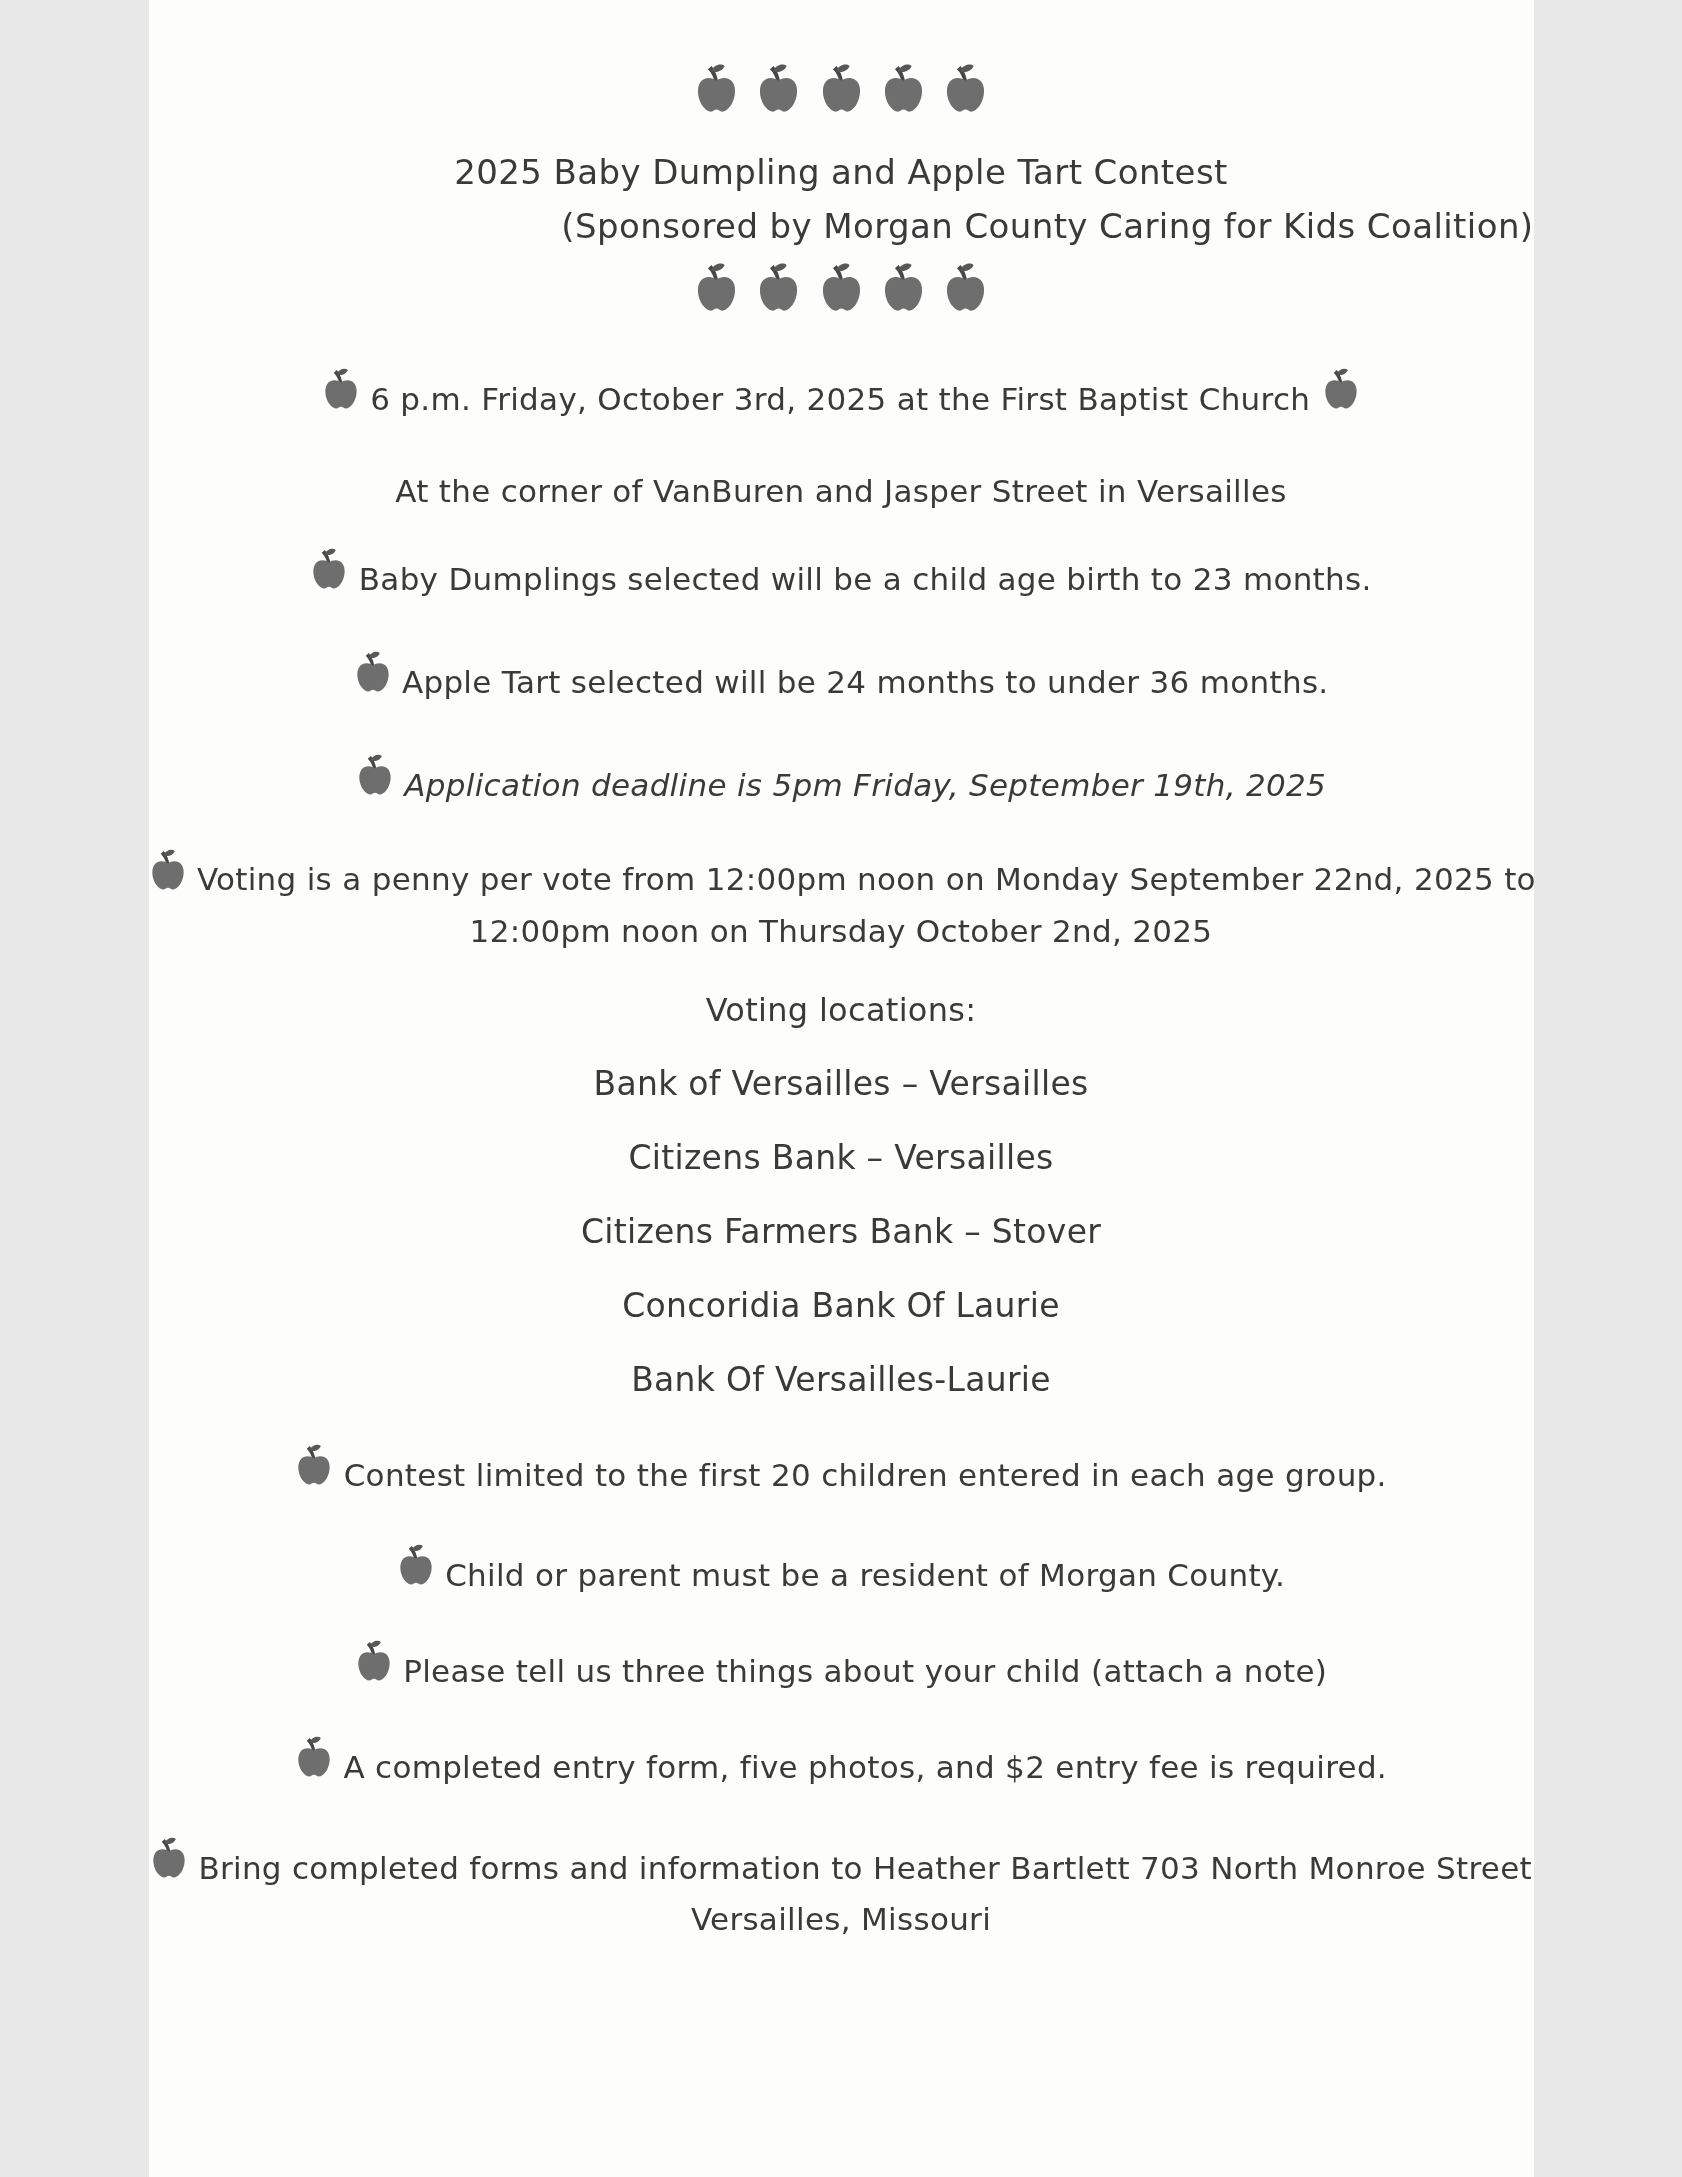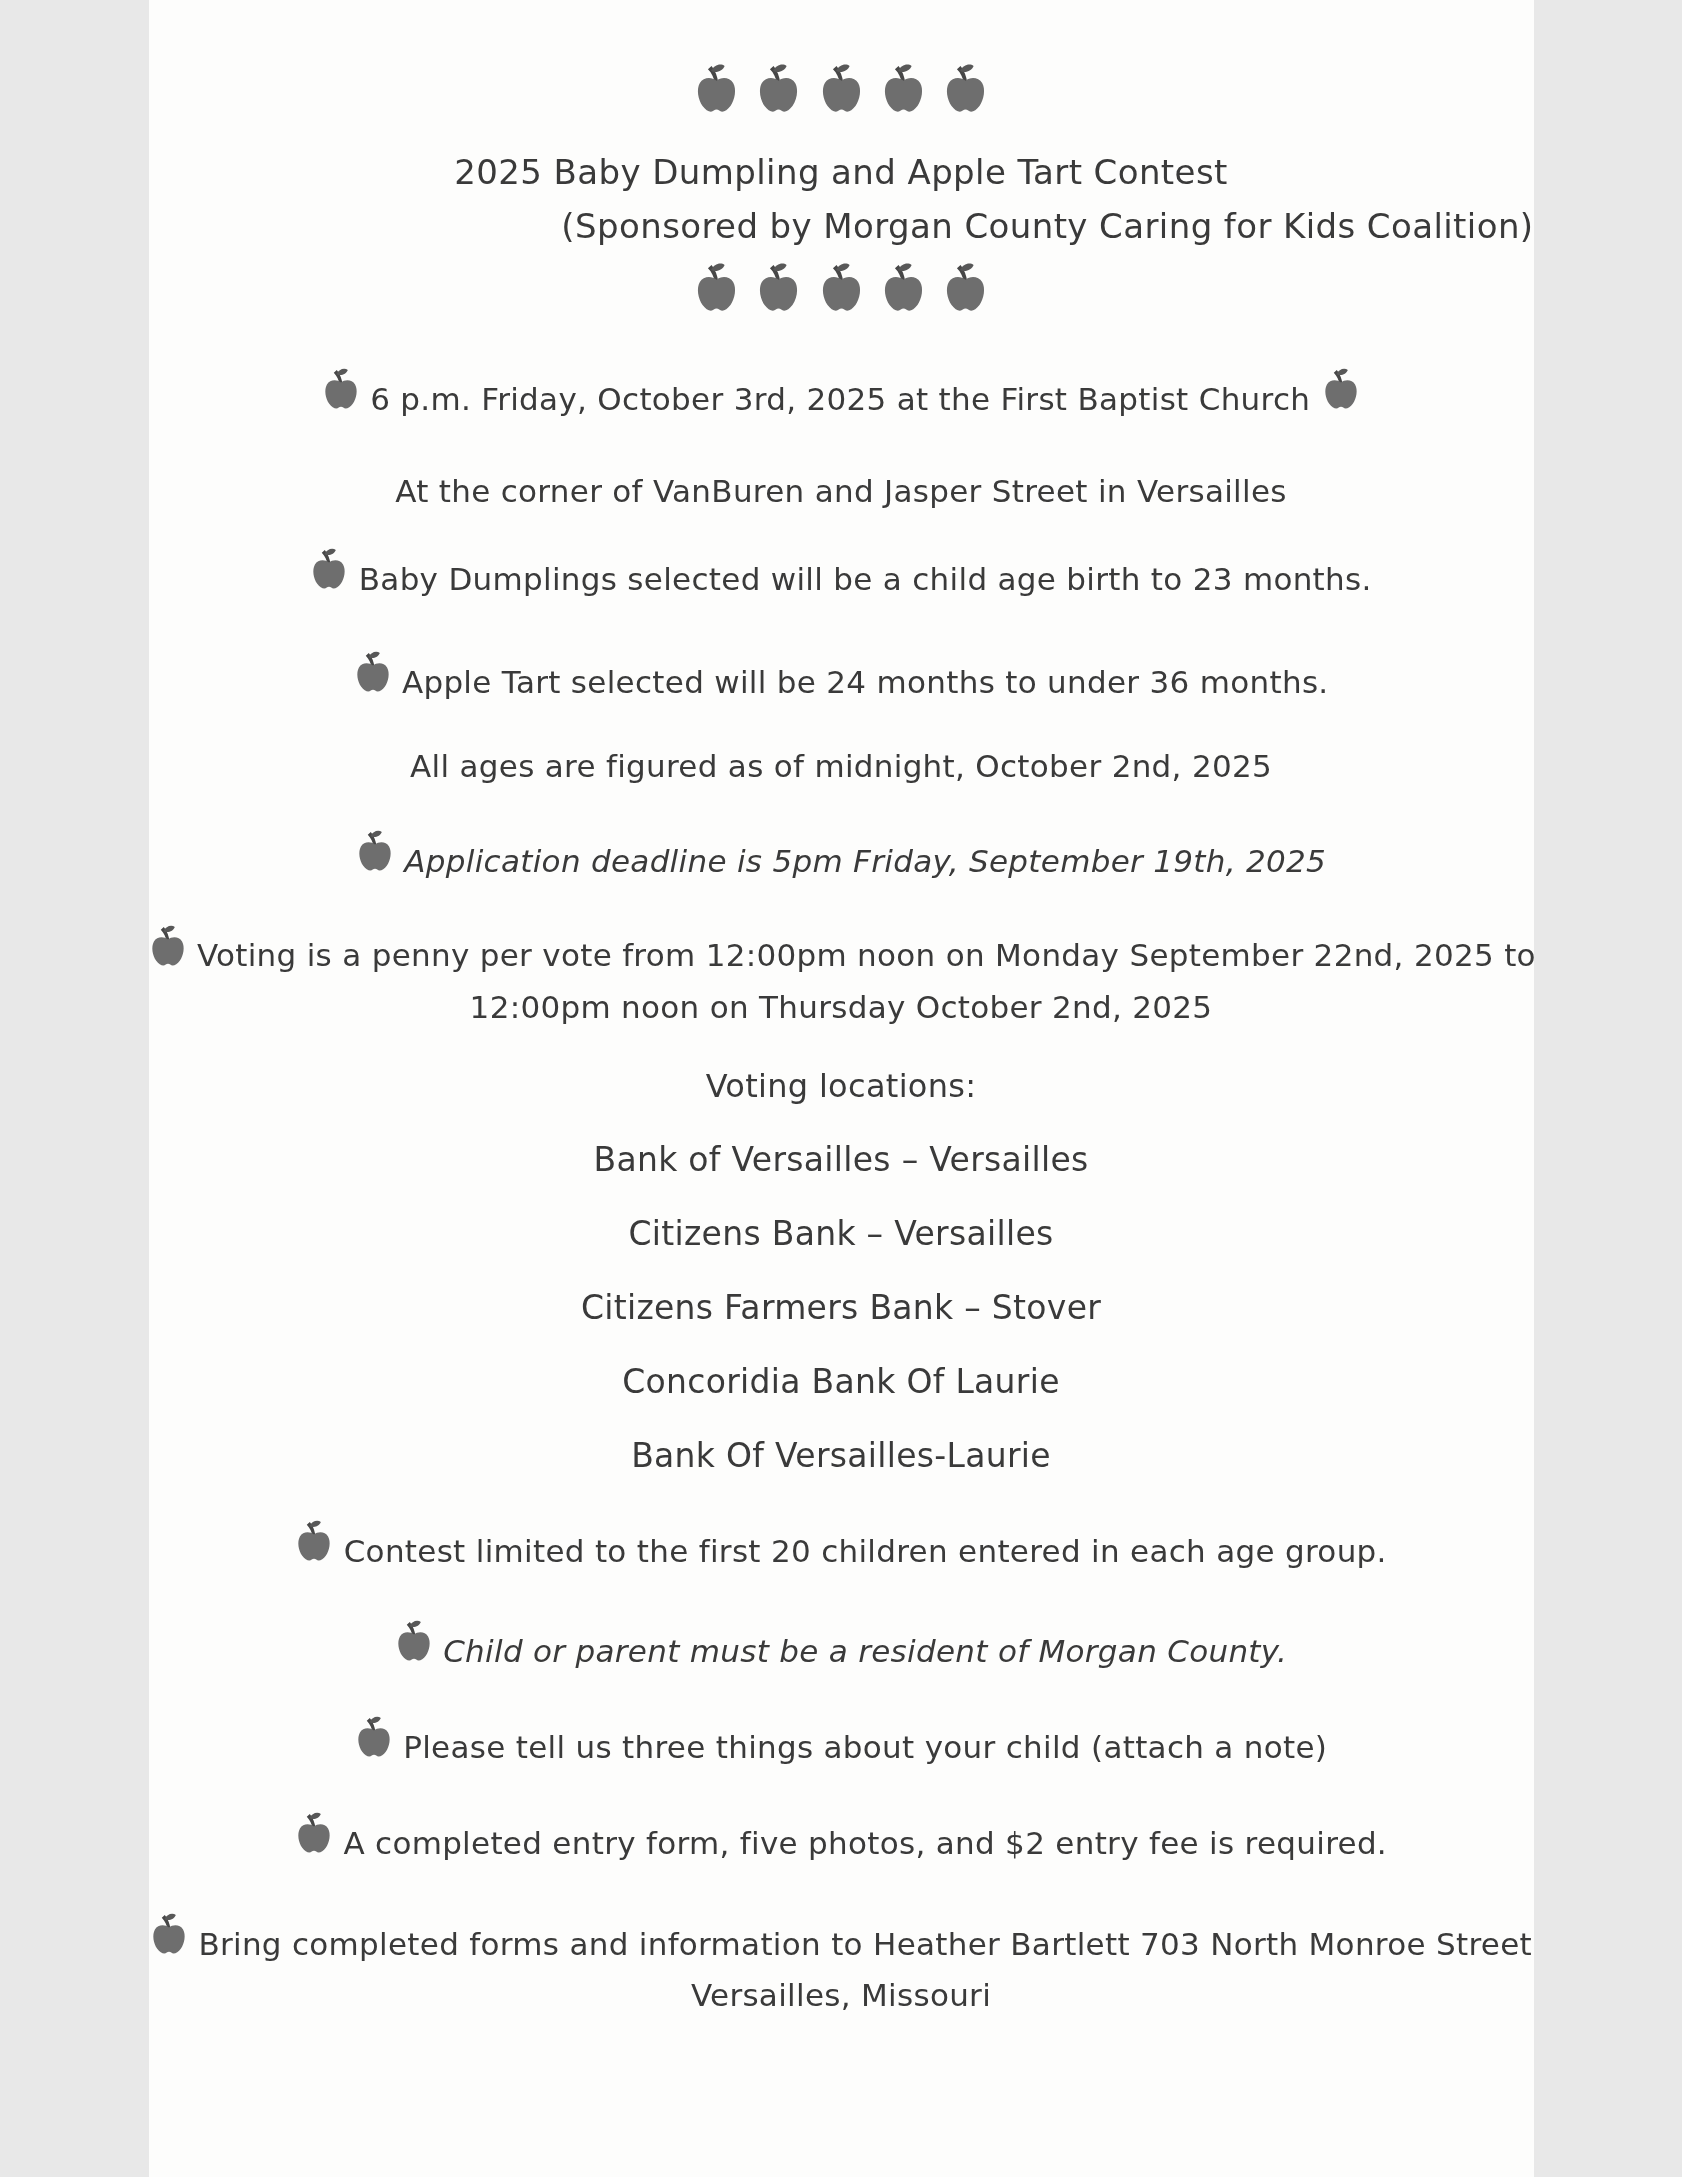--- a/index.html
+++ b/index.html
@@ -69,21 +69,21 @@
   .m-loc     { margin-top: 48px; }
   .m-baby    { margin-top: 48px; }
   .m-tart    { margin-top: 55px; text-align: center; }
   .m-ages    { margin-top: 40px; }
   .m-dead    { margin-top: 55px; font-style: italic; }
   .m-vote    { margin-top: 43px; }
   .m-votehead{ margin-top: 35px; font-size: 32px; }
   .bank      { margin-top: 35px; font-size: 33px; letter-spacing: 0.3px; white-space: nowrap; }
   .m-contest { margin-top: 54px; }
   .m-prizes  { margin-top: 57px; }
-  .m-resident{ margin-top: 52px; font-style: italic; }
+  .m-resident{ margin-top: 52px; }
   .m-three   { margin-top: 48px; }
   .m-entry   { margin-top: 48px; }
   .m-submit  { margin-top: 50px; }
   .hidden-defs {
     position: absolute;
     width: 0;
     height: 0;
     overflow: hidden;
   }
 </style>
@@ -157,21 +157,20 @@
           <use href="#apple-shape"></use>
         </svg><span>Baby Dumplings selected will be a child age birth to 23 months.</span>
     </div>
 
     <div class="item m-tart">
       <svg class="apple apple-bullet" viewBox="0 0 100 110">
           <use href="#apple-shape"></use>
         </svg><span>Apple Tart selected will be 24 months to under 36 months.</span>
     </div>
 
-    <div class="item m-ages">All ages are figured as of midnight, October 2nd, 2025</div>
 
     <div class="item m-dead">
       <svg class="apple apple-bullet" viewBox="0 0 100 110">
           <use href="#apple-shape"></use>
         </svg><span>Application deadline is 5pm Friday, September 19th, 2025</span>
     </div>
 
     <div class="item para m-vote">
       <svg class="apple apple-bullet" viewBox="0 0 100 110">
           <use href="#apple-shape"></use>

